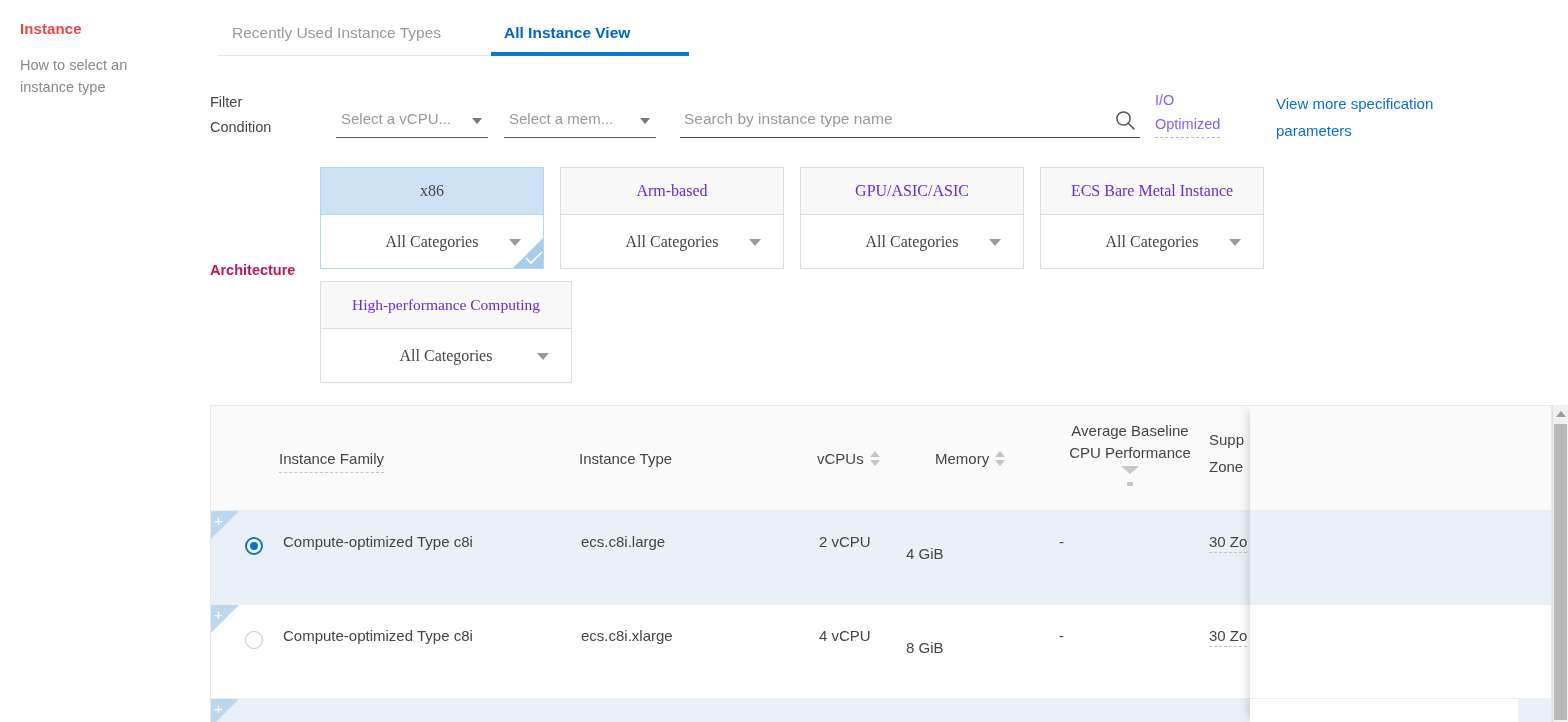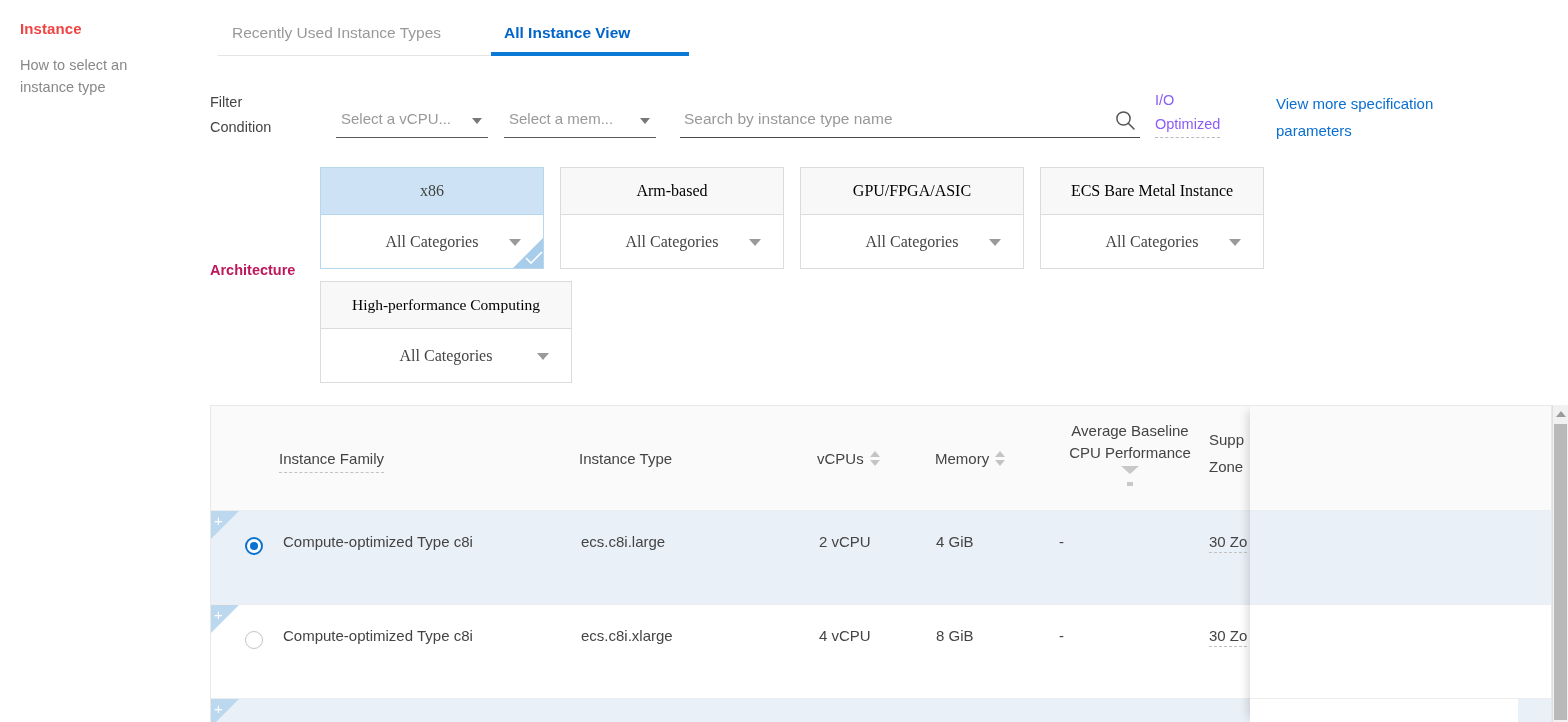--- a/index.html
+++ b/index.html
@@ -175,21 +175,21 @@
     box-sizing: border-box;
     background: #ffffff;
     border: 1px solid #dcdcdc;
   }
   .arch-card .arch-head {
     height: 46px;
     line-height: 46px;
     text-align: center;
     font-family: "Liberation Serif", serif;
     font-size: 16px;
-    color: #000000;
+    color: #6d28d9;
     background: #f8f8f8;
     border-bottom: 1px solid #dcdcdc;
   }
   .arch-card .arch-body {
     position: relative;
     height: 53px;
     line-height: 53px;
     text-align: center;
     font-family: "Liberation Serif", serif;
     font-size: 16px;
@@ -342,21 +342,21 @@
   .cell.dotted-u {
     border-bottom: 1px dashed #c2c2c2;
     padding-bottom: 2px;
     top: 22px;
   }
 
   
   .c-family { left: 72px; }
   .c-type   { left: 370px; }
   .c-vcpu   { left: 608px; }
-  .c-mem    { left: 725px; }
+  .c-mem    { left: 695px; margin-top: 12px; }
   .c-cpu    { left: 848px; }
   .c-zone   { left: 998px; }
 
   
   .th-family { left: 68px; top: 42px; }
   .th-type   { left: 368px; top: 42px; }
   .th-vcpu   { left: 606px; top: 42px; }
   .th-mem    { left: 724px; top: 42px; }
   .th-cpu    { left: 846px; top: 14px; width: 146px; text-align: center; }
   .th-zone   { left: 998px; top: 20px; width: 110px; line-height: 27px; }
@@ -480,21 +480,21 @@
 
   <div class="arch-card" id="arch-arm">
     <div class="arch-head">Arm-based</div>
     <div class="arch-body">
       <span>All Categories</span>
       <span class="caret"></span>
     </div>
   </div>
 
   <div class="arch-card" id="arch-gpu">
-    <div class="arch-head">GPU/FPGA/ASIC</div>
+    <div class="arch-head">GPU/ASIC/ASIC</div>
     <div class="arch-body">
       <span>All Categories</span>
       <span class="caret"></span>
     </div>
   </div>
 
   <div class="arch-card" id="arch-bare">
     <div class="arch-head">ECS Bare Metal Instance</div>
     <div class="arch-body">
       <span>All Categories</span>

